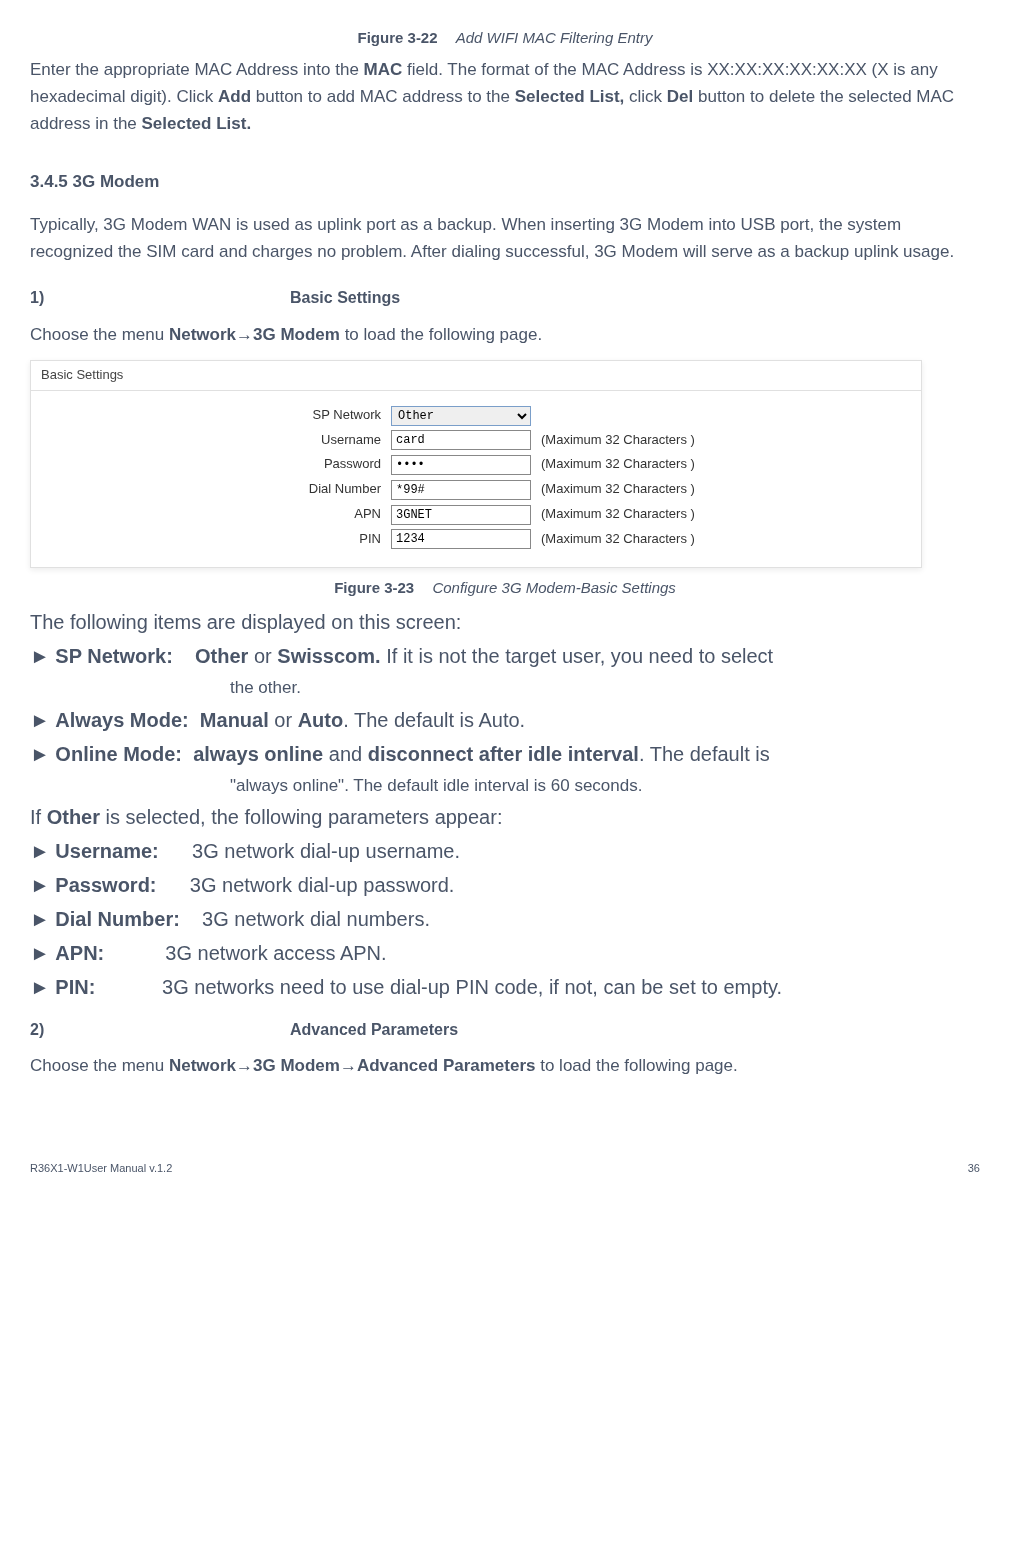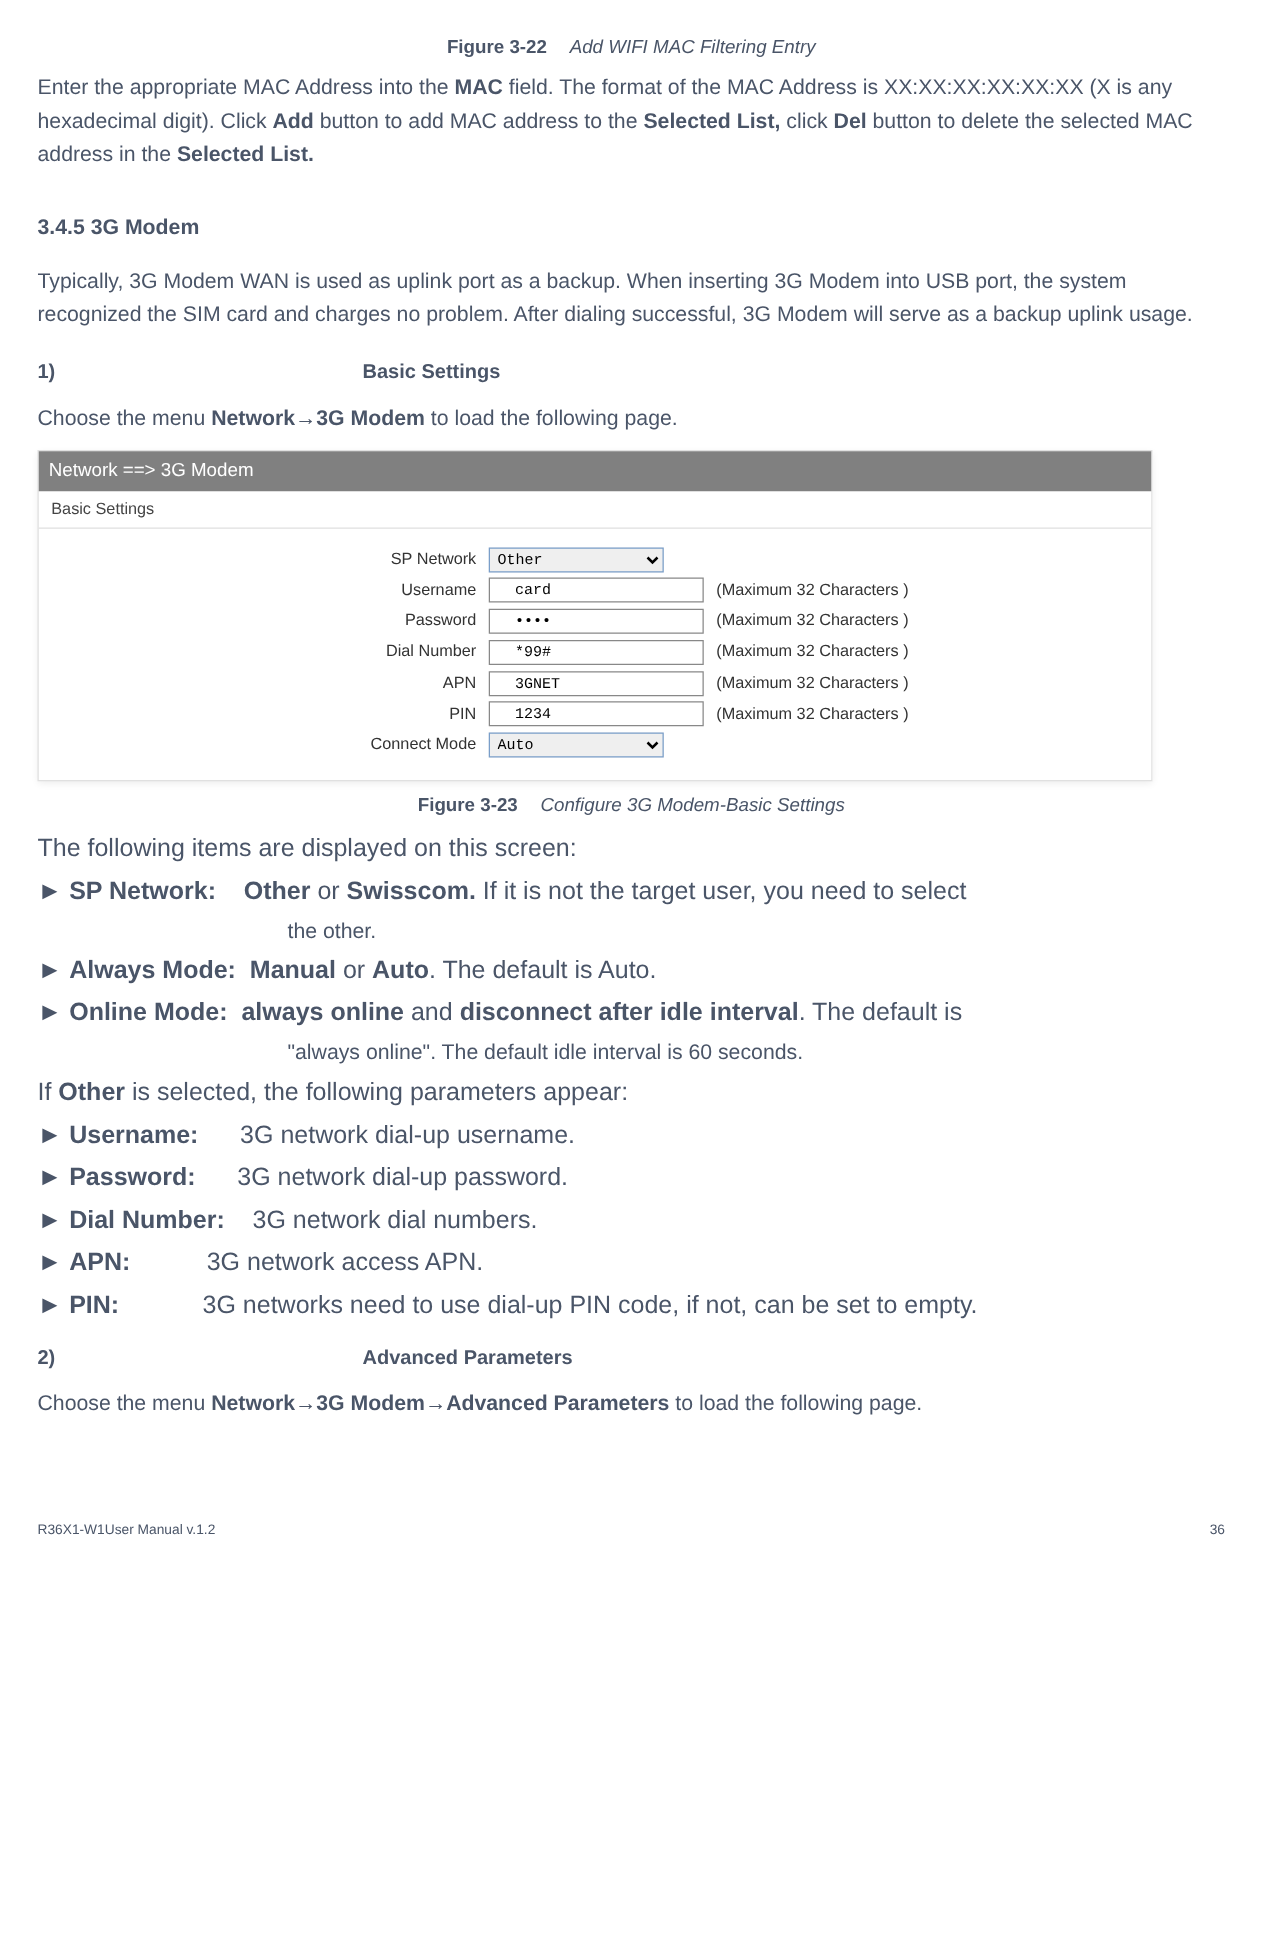--- a/index.html
+++ b/index.html
@@ -94,21 +94,21 @@
   }
   .form-row .hint {
     color: #333;
     font-size: 13px;
   }
   .txt {
     font-family: "Courier New", monospace;
     font-size: 12px;
     width: 130px;
     height: 18px;
-    padding: 0 20px;
+    padding: 0 4px;
     border: 1px solid #888;
     color: #000;
   }
   .sel {
     font-family: "Courier New", monospace;
     font-size: 12px;
     height: 20px;
     border: 1px solid #7a9ec9;
     color: #000;
     padding-left: 2px;
@@ -142,21 +142,20 @@
 
 <div class="sub-numbered">
   <span class="num">1)</span><span>Basic Settings</span>
 </div>
 
 <div class="body-line">
   <span>Choose the menu </span><b>Network</b><span>→</span><b>3G Modem</b><span> to load the following page.</span>
 </div>
 
 <div class="panel">
-  <div class="panel-header">Network ==&gt; 3G Modem</div>
   <div class="panel-tab">Basic Settings</div>
   <div class="form-area">
 
     <div class="form-row">
       <div class="lbl">SP Network</div>
       <select class="sel w1 ctrl">
         <option>Other</option>
       </select>
     </div>
 
@@ -183,26 +182,20 @@
       <input class="txt ctrl" type="text" value="3GNET" style="">
       <span class="hint">(Maximum 32 Characters )</span>
     </div>
 
     <div class="form-row">
       <div class="lbl">PIN</div>
       <input class="txt ctrl" type="text" value="1234" style="">
       <span class="hint">(Maximum 32 Characters )</span>
     </div>
 
-    <div class="form-row">
-      <div class="lbl">Connect Mode</div>
-      <select class="sel w2 ctrl">
-        <option>Auto</option>
-      </select>
-    </div>
 
 
   </div>
 </div>
 
 <div class="figure-caption">
   <span class="fig-label">Figure 3-23</span>
   <span class="fig-title">Configure 3G Modem-Basic Settings</span>
 </div>
 

